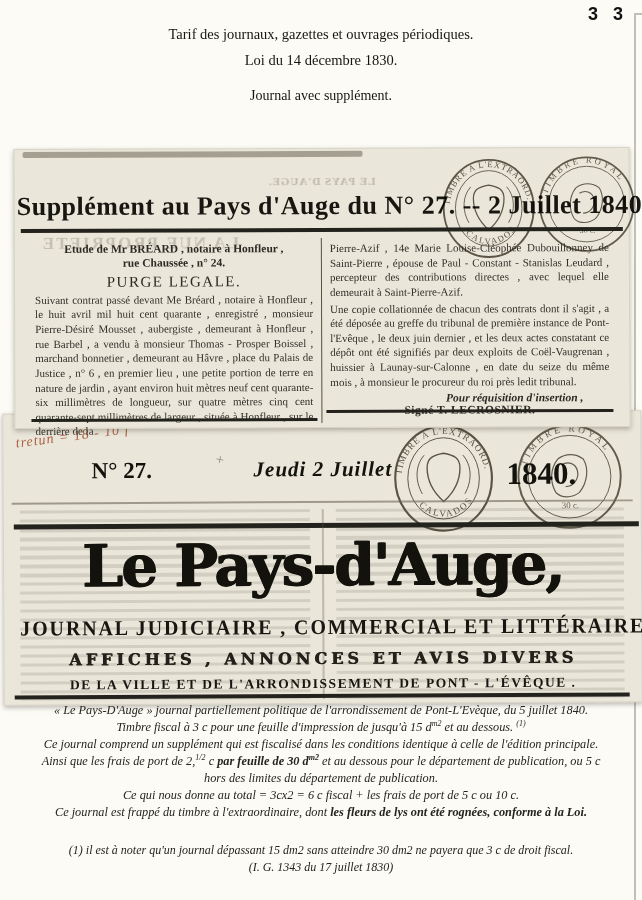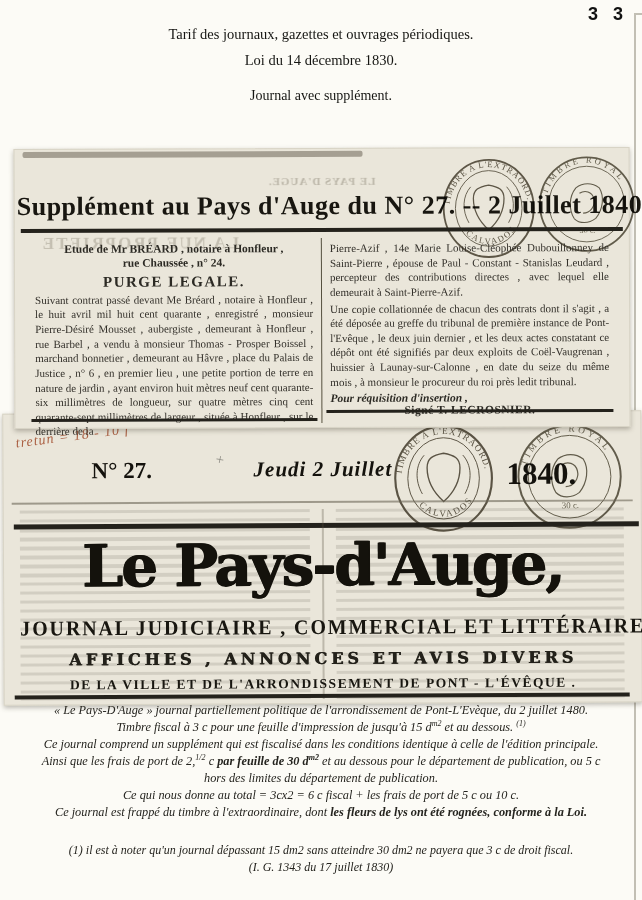--- a/index.html
+++ b/index.html
@@ -34,24 +34,24 @@
   .supp-rule{left:6px;right:6px;top:79px;height:4px;}
 
   .supp-cols{position:absolute;left:12px;right:12px;top:89px;bottom:4px;display:flex;}
   .supp-col{width:50%;padding:3px 8px 10px 8px;box-sizing:border-box;position:relative;}
   .supp-col.left{border-right:1.5px solid #55503f;}
   .col-rule{position:absolute;left:4px;right:4px;height:3.5px;background:#24221c;}
   .left .col-rule{bottom:2px;}
   .rightc .col-rule{bottom:10px;}
 
   .etude{ text-align:center;font-size:11.5px;font-weight:600;line-height:1.25;}
-  .purge{ text-align:center;font-size:15px;font-weight:700;letter-spacing:1.5px;margin:3px 0 2px 0;}
+  .purge{ text-align:center;font-size:15px;font-weight:400;letter-spacing:1.5px;margin:3px 0 2px 0;}
   .bodytxt{font-size:11px;line-height:1.33;text-align:justify;color:#33302a;}
   .bodytxt + .bodytxt{margin-top:2px;}
-  .sig1{font-style:italic;font-weight:700;font-size:11.5px;padding-right:26px;margin-top:3px;}
+  .sig1{text-align:right;font-style:italic;font-weight:700;font-size:11.5px;padding-right:26px;margin-top:3px;}
   .sig2{text-align:center;font-size:11.5px;font-weight:600;letter-spacing:.5px;}
 
   
   .handnote{position:absolute;left:12px;top:14px;color:#a04a2a;font-style:italic;font-size:14px;
     transform:rotate(-7deg);letter-spacing:1px;opacity:.85;}
   .issue-row{position:absolute;left:0;right:0;top:44px;height:36px;color:#14120d;}
   .issue-no{position:absolute;left:88px;font-size:23px;font-weight:800;}
   .pencil-mark{position:absolute;left:212px;top:-6px;color:#8f8d85;font-size:15px;transform:rotate(12deg);}
   .issue-date{position:absolute;left:250px;font-size:21px;font-weight:800;font-style:italic;letter-spacing:1px;}
   .issue-year{position:absolute;left:503px;font-size:31px;font-weight:800;}
@@ -229,21 +229,21 @@
     <div class="faint-divider"></div>
 
     <div class="masthead">Le Pays-d'Auge,</div>
     <div class="mast-sub1">JOURNAL  JUDICIAIRE ,  COMMERCIAL  ET  LITTÉRAIRE ,</div>
     <div class="mast-sub2">AFFICHES , ANNONCES ET AVIS DIVERS</div>
     <div class="mast-sub3">DE LA VILLE ET DE L'ARRONDISSEMENT DE PONT - L'ÉVÊQUE .</div>
     <div class="rule-thick mast-rule"></div>
   </div>
 
   <div class="caption">
-    <div class="ln">« Le Pays-D'Auge » journal partiellement politique de l'arrondissement de Pont-L'Evèque, du 2 juillet 1480.</div>
+    <div class="ln">« Le Pays-D'Auge » journal partiellement politique de l'arrondissement de Pont-L'Evèque, du 5 juillet 1840.</div>
     <div class="ln"><span>Timbre fiscal à 3 c pour une feuille d'impression de jusqu'à  15 d</span><span class="sup">m2</span><span> et au dessous. </span><span class="sup">(1)</span></div>
     <div class="ln">Ce journal comprend un supplément qui est fiscalisé dans les conditions identique à celle de l'édition principale.</div>
     <div class="ln"><span>Ainsi que  les frais de port de 2,</span><span class="sup">1/2</span><span> c </span><span class="b">par feuille de 30 d</span><span class="b sup">m2</span><span> et au dessous pour le département de publication,  ou 5 c</span></div>
     <div class="ln">hors des limites du département de publication.</div>
     <div class="ln">Ce qui nous donne au total = 3cx2 = 6 c fiscal + les frais de port de 5 c ou 10 c.</div>
     <div class="ln"><span>Ce journal est frappé du timbre à l'extraordinaire, dont  </span><span class="b">les fleurs de lys ont été rognées, conforme à la Loi.</span></div>
   </div>
 
   <div class="footnote">
     <div>(1)  il est à noter qu'un journal dépassant 15 dm2 sans atteindre 30 dm2 ne payera que 3 c de droit fiscal.</div>

